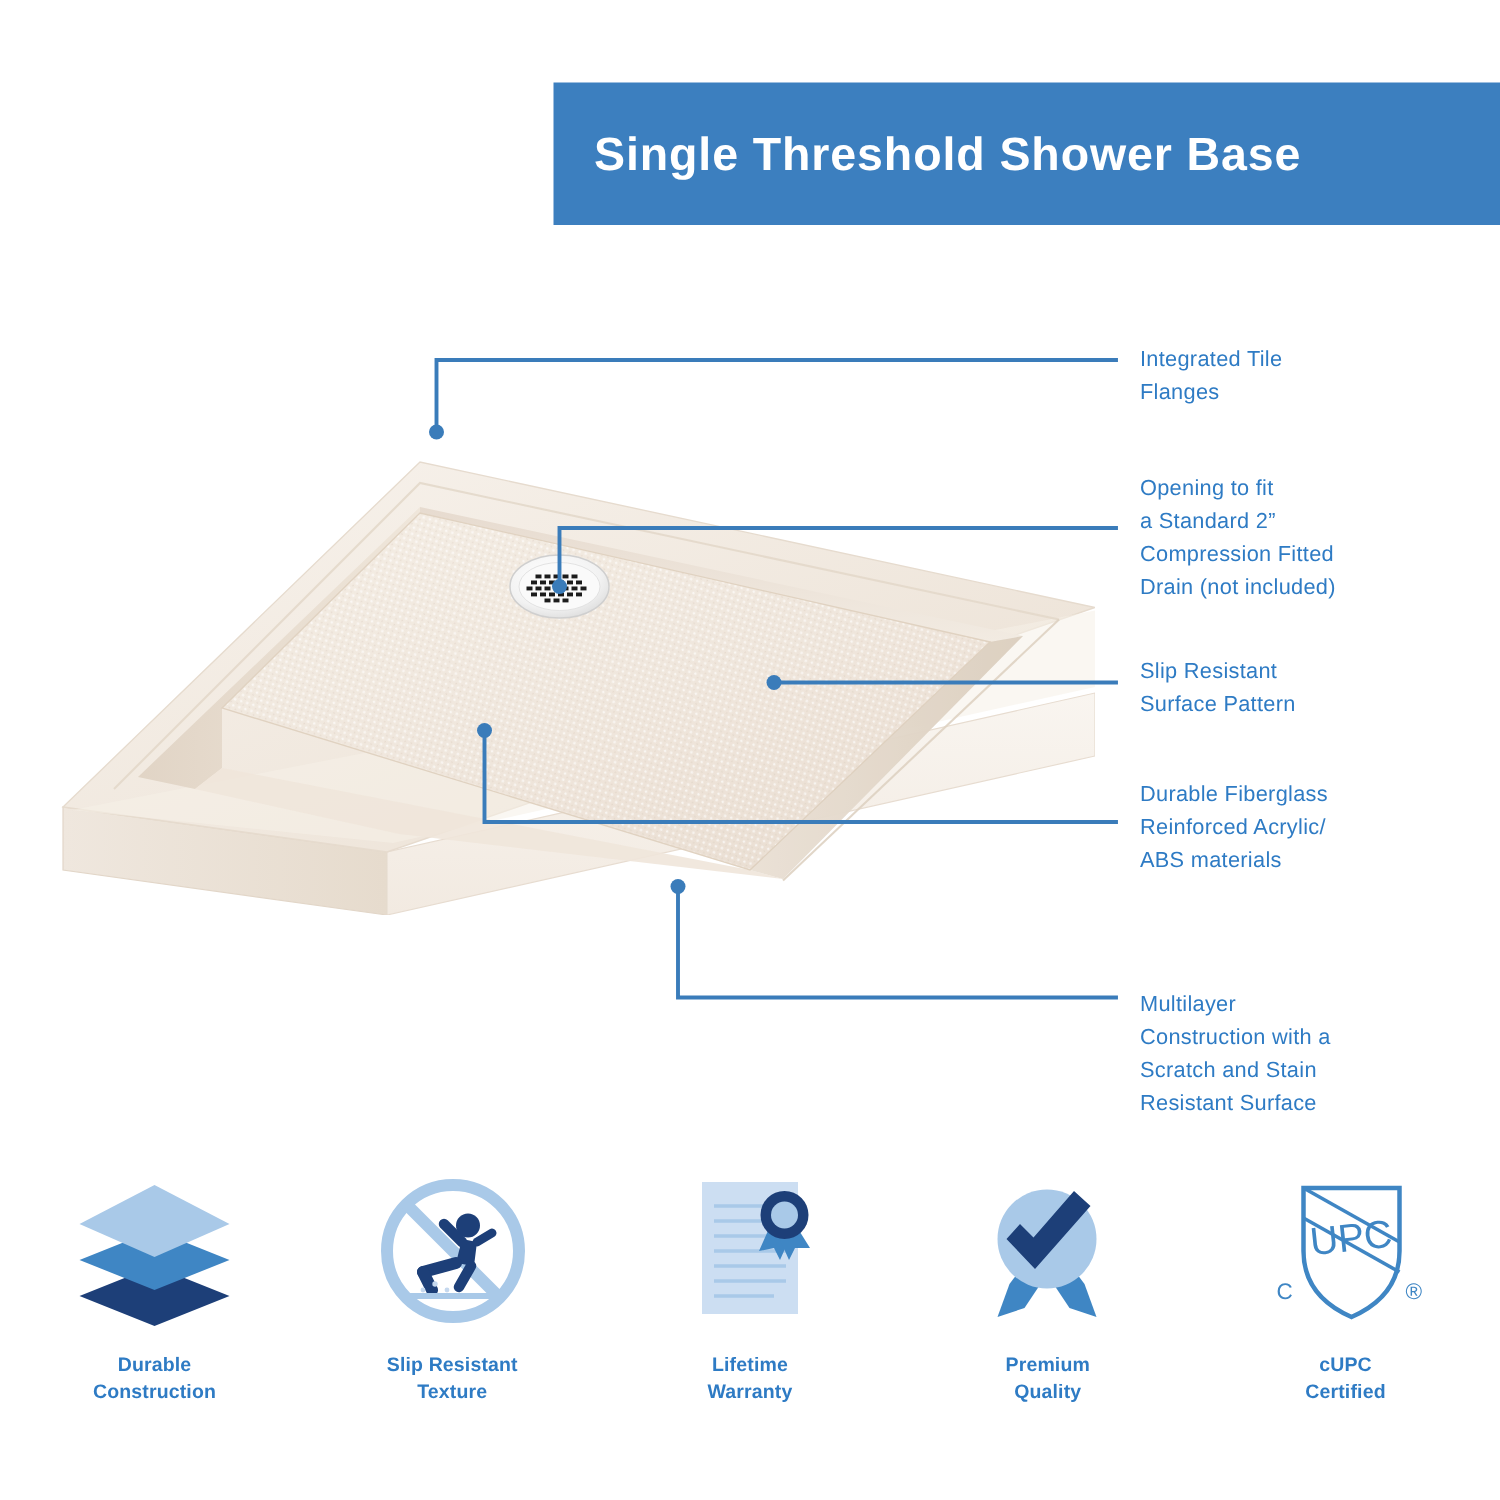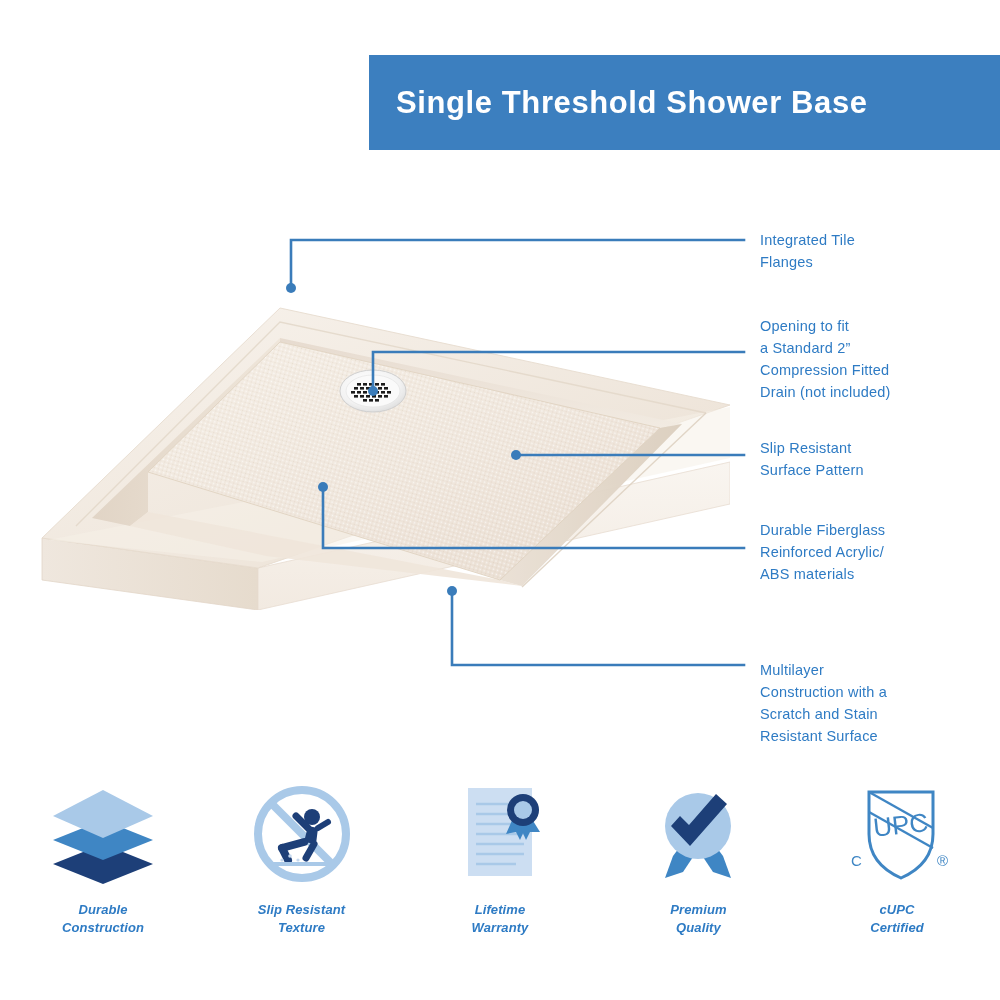--- a/index.html
+++ b/index.html
@@ -90,21 +90,20 @@
   }
   .feature-label {
     margin-top: 8px;
     color: #2e7bc4;
     font-size: 13px;
     font-weight: bold;
     line-height: 1.42;
     text-align: center;
     white-space: pre-line;
     letter-spacing: 0.1px;
-    font-style: italic;
   }
 </style>
 </head>
 <body>
 
 <div id="title-banner">
   <div class="title-text">Single Threshold Shower Base</div>
 </div>
 
 <div id="product-stage">

